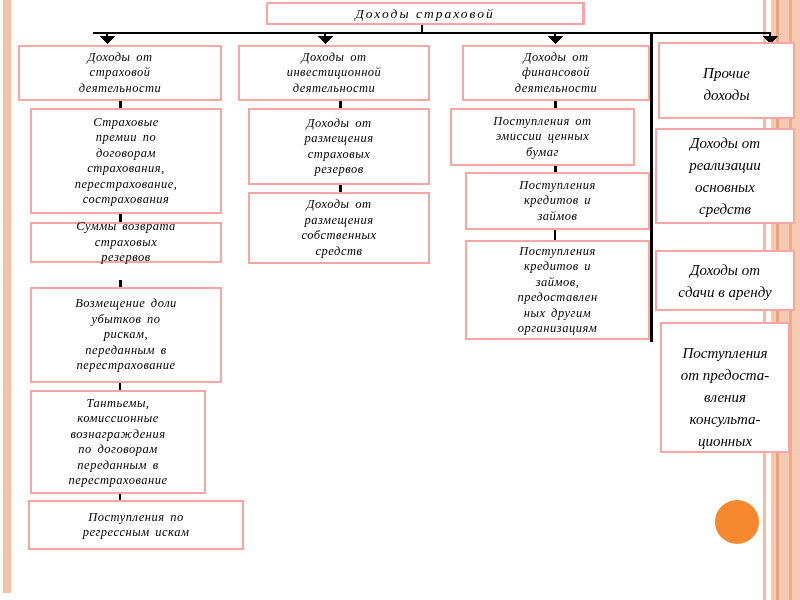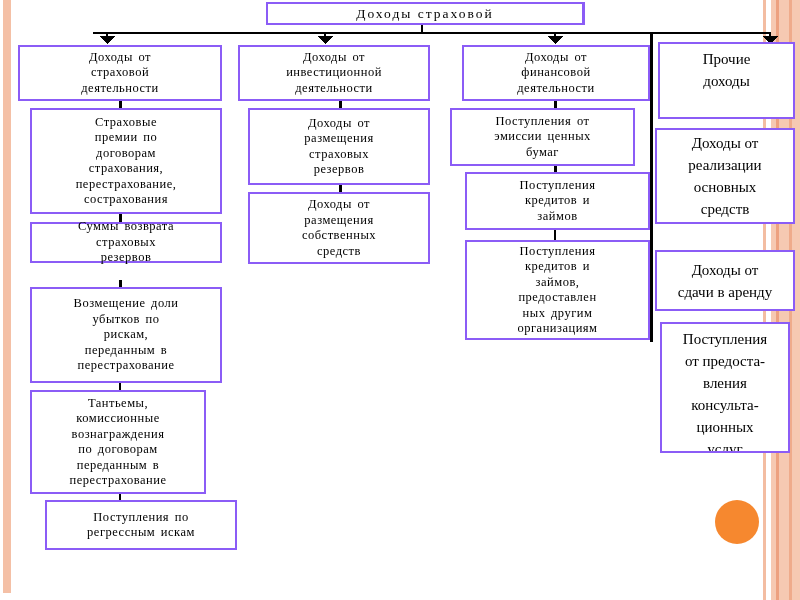--- a/index.html
+++ b/index.html
@@ -19,28 +19,28 @@
       #f6c9b2 16px 26px, #efab8b 26px 29px, #f6c9b2 29px 37px);
   }
   .orange-circle {
     position:absolute; left:715px; top:500px; width:44px; height:44px;
     border-radius:50%; background:#f6882f; z-index:1;
   }
   .connectors { position:absolute; left:0; top:0; z-index:2; }
   
   .node {
     position:absolute; box-sizing:border-box; background:#ffffff;
-    border:2px solid #8b5cf6; z-index:3;
+    border:2px solid #fca5a5; z-index:3;
     display:flex; align-items:center; justify-content:center;
-    text-align:center; white-space:pre-line; color:#000;
+    text-align:center; white-space:pre-line; color:#000;font-style:italic;
   }
   .t-title { font-size:13.5px; letter-spacing:2px; }
   .t-px    { font-size:12.5px; letter-spacing:0.5px; word-spacing:2px; line-height:15.5px; }
   .t-clean { font-size:15px; line-height:22px; }
-  .top-align { align-items:flex-start; padding-top:4px; overflow:hidden; }
+  .top-align { align-items:flex-start; padding-top:18px; overflow:hidden; }
 </style>
 </head>
 <body>
 
 <div class="slide">
 
   <div class="stripe-left"></div>
   <div class="stripes-right"></div>
   <div class="orange-circle"></div>
 
@@ -95,21 +95,21 @@
 убытков по
 рискам,
 переданным в
 перестрахование</div>
   <div class="node t-px" style="left:30px;top:390px;width:176px;height:104px">Тантьемы,
 комиссионные
 вознаграждения
 по договорам
 переданным в
 перестрахование</div>
-  <div class="node t-px" style="left:45px;top:500px;width:192px;height:50px">Поступления по
+  <div class="node t-px" style="left:28px;top:500px;width:216px;height:50px">Поступления по
 регрессным искам</div>
 
   <div class="node t-px" style="left:238px;top:45px;width:192px;height:56px">Доходы от
 инвестиционной
 деятельности</div>
   <div class="node t-px" style="left:248px;top:108px;width:182px;height:77px">Доходы от
 размещения
 страховых
 резервов</div>
   <div class="node t-px" style="left:248px;top:192px;width:182px;height:72px">Доходы от

